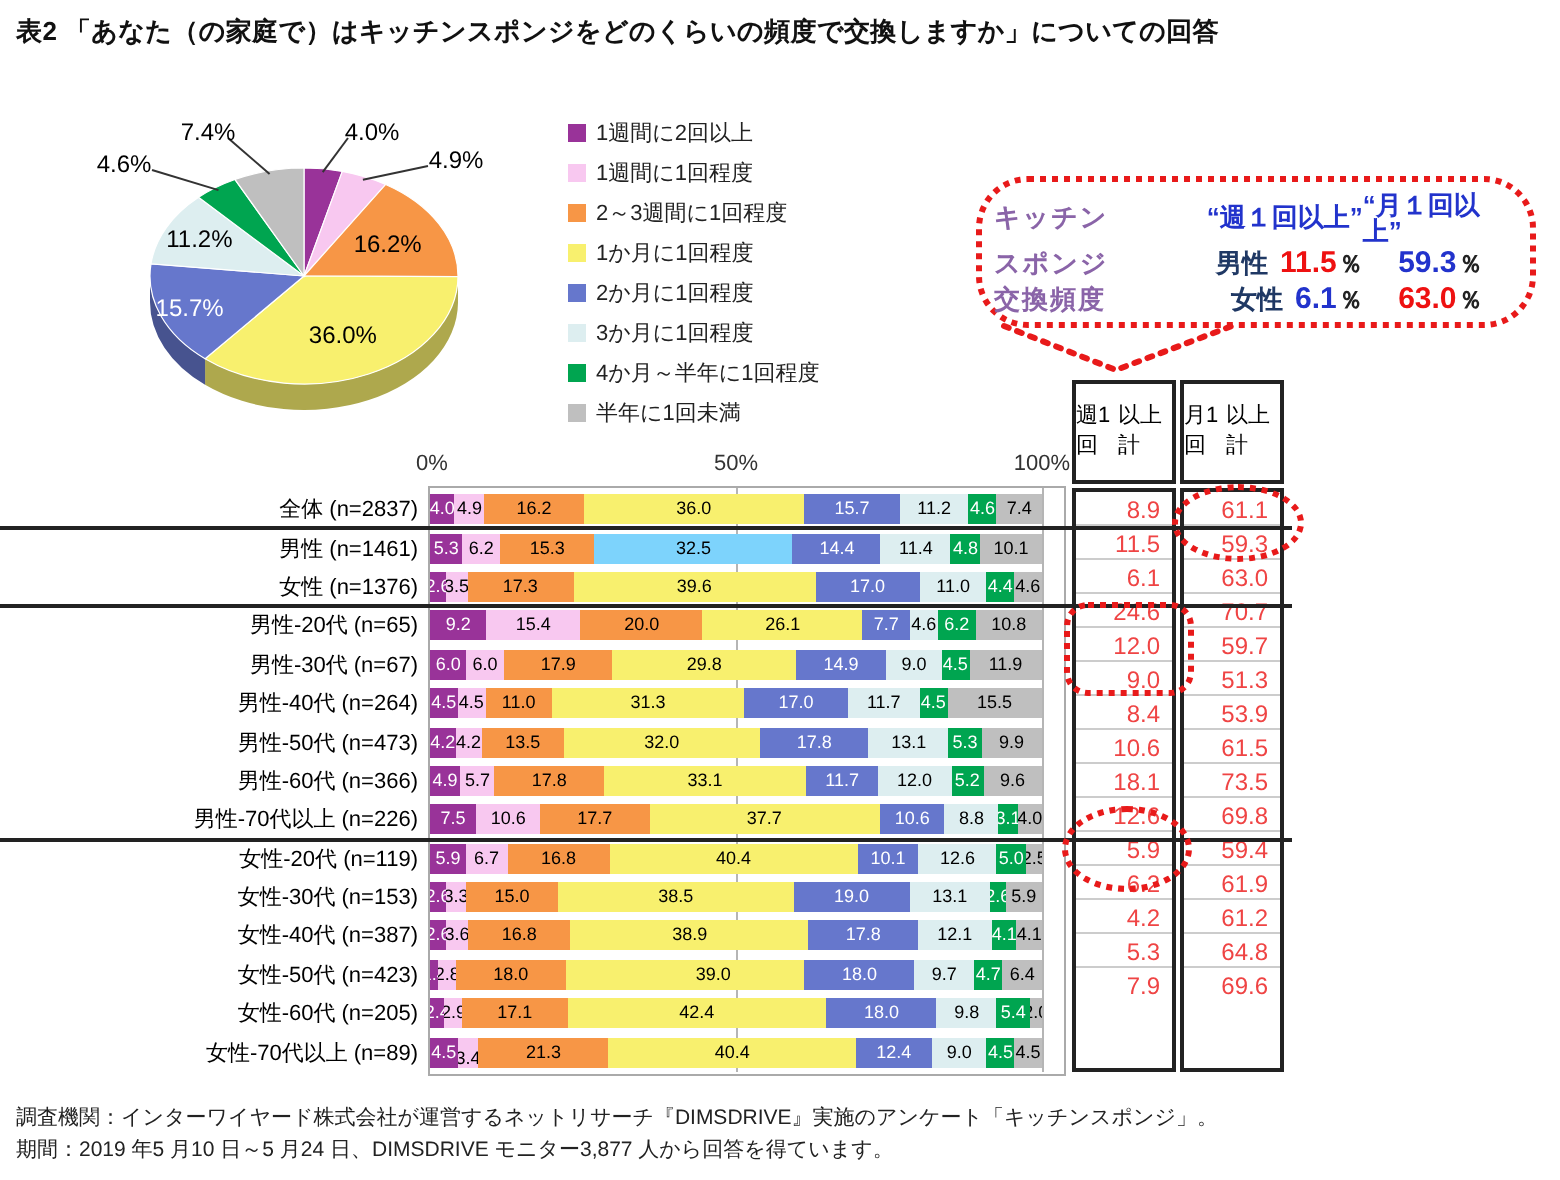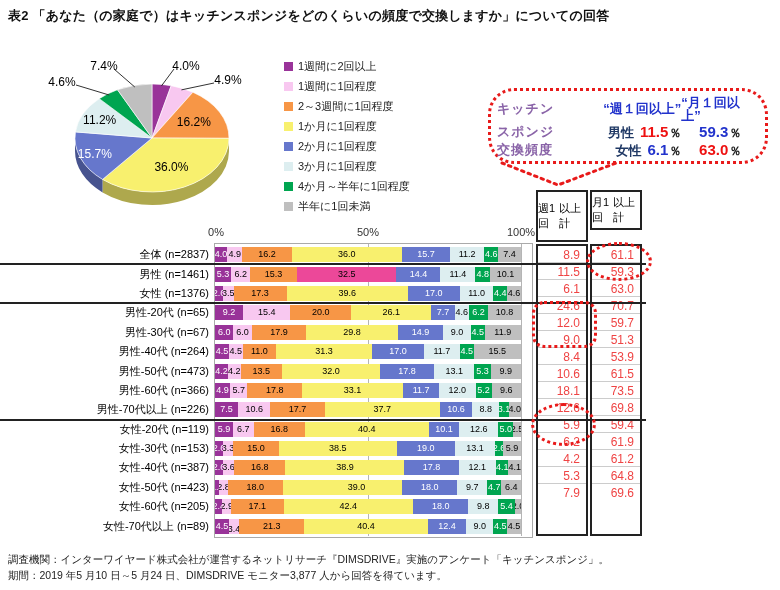--- a/index.html
+++ b/index.html
@@ -30,21 +30,21 @@
   
   #rows{left:0;top:245px;width:780px;}
   .row{display:flex;align-items:center;height:19.4px;}
   .rowLab{width:209px;text-align:right;padding-right:6px;font-size:11px;color:#000;white-space:nowrap;flex:0 0 auto;}
   .bar{width:306px;height:15px;display:flex;flex:0 0 auto;position:relative;z-index:2;}
   .seg{height:100%;overflow:hidden;display:flex;align-items:center;justify-content:center;}
   .segTxt{font-size:9px;line-height:1;white-space:nowrap;}
   
   .totBox{width:52px;box-sizing:border-box;border:2px solid #222;background:#fff;}
   #totHdrW{left:536px;top:190px;height:52px;}
-  #totHdrM{left:590px;top:190px;height:40px;}
+  #totHdrM{left:590px;top:190px;height:52px;}
   .totHdrIn{display:flex;flex-direction:row;align-items:center;justify-content:center;height:100%;font-size:11px;color:#000;line-height:1.4;}
   #totValW{left:536px;top:244px;height:292px;}
   #totValM{left:590px;top:244px;height:292px;}
   .tcell{height:17px;box-sizing:border-box;font-size:12px;color:#ef4444;text-align:right;padding-right:6px;line-height:19.4px;border-bottom:1px solid #ccc;}
   .tcell:last-child{border-bottom:none;}
   .sep{left:0;height:2px;background:#222;width:646px;z-index:5;}
   
   .ann{border:3px dotted #e81a1a;z-index:8;pointer-events:none;}
   #ann1{left:586px;top:242px;width:60px;height:33px;border-radius:50%;}
   #ann2{left:532px;top:301px;width:59px;height:41px;border-radius:12px;}
@@ -212,21 +212,21 @@
         <div class="bar">
           <div class="seg" style="width: 5.3%; background: rgb(153, 51, 153);">
             <span class="segTxt" style="color: rgb(255, 255, 255);">5.3</span>
           </div>
           <div class="seg" style="width: 6.2%; background: rgb(248, 200, 240);">
             <span class="segTxt" style="color: rgb(0, 0, 0);">6.2</span>
           </div>
           <div class="seg" style="width: 15.3%; background: rgb(247, 150, 70);">
             <span class="segTxt" style="color: rgb(0, 0, 0);">15.3</span>
           </div>
-          <div class="seg" style="width: 32.5%; background: #ec4899;">
+          <div class="seg" style="width: 32.5%; background: #7dd3fc;">
             <span class="segTxt" style="color: rgb(0, 0, 0);">32.5</span>
           </div>
           <div class="seg" style="width: 14.4%; background: rgb(102, 119, 204);">
             <span class="segTxt" style="color: rgb(255, 255, 255);">14.4</span>
           </div>
           <div class="seg" style="width: 11.4%; background: rgb(221, 238, 240);">
             <span class="segTxt" style="color: rgb(0, 0, 0);">11.4</span>
           </div>
           <div class="seg" style="width: 4.8%; background: rgb(0, 165, 80);">
             <span class="segTxt" style="color: rgb(255, 255, 255);">4.8</span>

